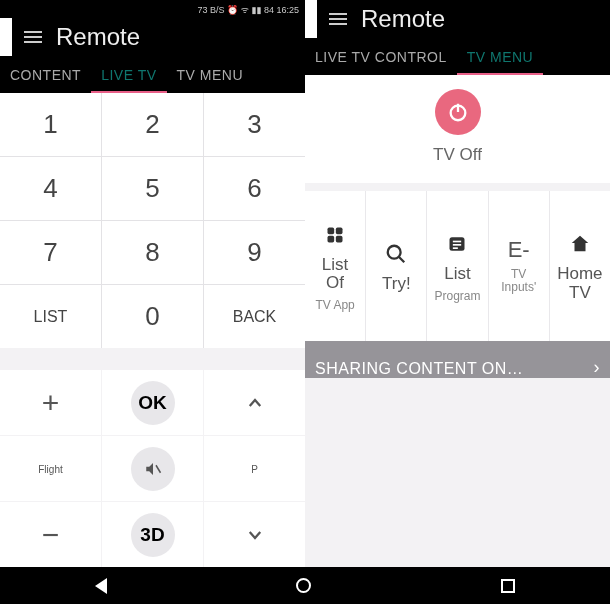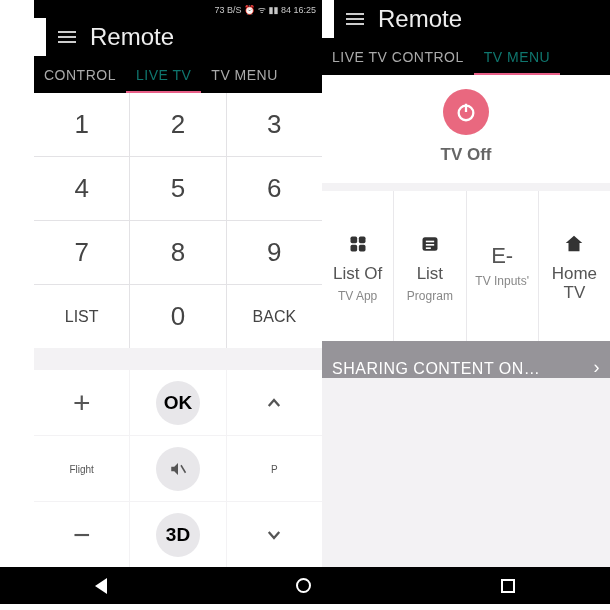--- a/index.html
+++ b/index.html
@@ -1,17 +1,17 @@
 <!DOCTYPE html>
 <html><head>
 <meta charset="utf-8">
 <style>
   * { margin: 0; padding: 0; box-sizing: border-box; font-family: -apple-system, Helvetica, Arial, sans-serif; }
   body { width: 610px; height: 610px; background: #fff; overflow: hidden; color: #4a4a4a; }
-  .screens { display: flex; padding-left: 34px; }
+  .screens { display: flex; }
   .screen { width: 305px; display: flex; flex-direction: column; }
   .statusbar { background: #000; color: #c8c8c8; height: 18px; display: flex; align-items: center; justify-content: flex-end; font-size: 9px; padding: 0 6px; gap: 4px; }
   .appbar { background: #000; color: #fff; height: 38px; display: flex; align-items: center; gap: 14px; padding: 0 12px; margin-left: 12px; }
   .appbar .title { font-size: 24px; font-weight: 300; color: #eee; }
   .hamburger { display: flex; flex-direction: column; gap: 3px; }
   .hamburger span { width: 18px; height: 2px; background: #ccc; display: block; }
   .tabs { background: #000; height: 37px; display: flex; align-items: flex-end; color: #aaa; font-size: 14px; letter-spacing: 0.5px; }
   .tabs .tab { padding: 8px 10px 10px; white-space: nowrap; position: relative; }
   .tabs .tab.active { color: #0f766e; }
   .tabs .tab.active::after { content: ""; position: absolute; left: 0; right: 0; bottom: 0; height: 2px; background: #e85f88; }
@@ -26,22 +26,22 @@
   .ctrl { background: #fff; display: flex; flex-direction: column; align-items: center; justify-content: center; height: 65px; gap: 4px; }
   .ctrl2 { height: 65px; background:#fff; display:flex; align-items:center; justify-content:center; }
   .circ { width: 44px; height: 44px; border-radius: 50%; background: #e8e7ea; display: flex; align-items: center; justify-content: center; font-size: 19px; font-weight: 600; color: #000000; }
   .plus, .minus { font-size: 30px; font-weight: 300; color: #555; }
   .label-s { font-size: 10px; color: #555; margin-top: 2px; }
   
   
   .power-section { background: #fff; margin-bottom: 8px; text-align: center; padding: 14px 0 18px; }
   .power-btn { width: 46px; height: 46px; border-radius: 50%; background: #e9687f; margin: 0 auto 10px; display: flex; align-items: center; justify-content: center; }
   .power-btn svg { width: 22px; height: 22px; }
-  .power-label { font-size: 17px; color: #666; font-weight: bold; }
-  .grid3 { display: grid; grid-template-columns: repeat(4,1fr); gap: 1px; background: #e9e8eb; }
+  .power-label { font-size: 17px; color: #666; }
+  .grid3 { display: grid; grid-template-columns: repeat(5,1fr); gap: 1px; background: #e9e8eb; }
   .tile { background: #fff; display: flex; flex-direction: column; align-items: center; justify-content: center; height: 150px; gap: 6px; padding: 6px; }
   .tile .icon { font-size: 22px; color: #333; width: 30px; height: 30px; display:flex; align-items:center; justify-content:center; }
   .tile .t1 { font-size: 17px; color: #555; text-align: center; line-height: 1.1; }
   .tile .t2 { font-size: 12px; color: #888; text-align: center; line-height: 1.1; }
   .banner { background: #969499; color: #fff; height: 37px; display: flex; align-items: flex-end; justify-content: space-between; padding: 0 10px; font-size: 16px; letter-spacing: 0.5px; }
   .chevr { font-size: 18px; color: #fff; }
   
   .navbar { background: #000; height: 37px; display: flex; align-items: center; justify-content: space-around; }
   .nav-tri { width: 0; height: 0; border-top: 8px solid transparent; border-bottom: 8px solid transparent; border-right: 12px solid #fff; }
   .nav-circ { width: 15px; height: 15px; border: 2px solid #fff; border-radius: 50%; }
@@ -57,21 +57,21 @@
     <div class="statusbar">73 B/S ⏰ ᯤ ▮▮ 84 16:25</div>
     <div class="appbar">
       <div class="hamburger">
           <span></span>
           <span></span>
           <span></span>
         </div>
       <div class="title">Remote</div>
     </div>
     <div class="tabs">
-      <div class="tab">CONTROL</div>
+      <div class="tab">CONTENT</div>
       <div class="tab active">LIVE TV</div>
       <div class="tab">TV MENU</div>
     </div>
     <div class="content">
       <div class="keypad">
         <div class="key">1</div>
         <div class="key">2</div>
         <div class="key">3</div>
         <div class="key">4</div>
         <div class="key">5</div>
@@ -156,20 +156,29 @@
                 <rect x="13" y="3" width="8" height="8" rx="2"></rect>
                 <rect x="3" y="13" width="8" height="8" rx="2"></rect>
                 <rect x="13" y="13" width="8" height="8" rx="2"></rect>
               </svg>
           </div>
           <div class="t1">List Of</div>
           <div class="t2">TV App</div>
         </div>
         <div class="tile">
           <div class="icon">
+            <svg width="22" height="22" viewBox="0 0 24 24" fill="none" stroke="#333" stroke-width="2.5">
+                <circle cx="10" cy="10" r="7"></circle>
+                <line x1="15" y1="15" x2="21" y2="21"></line>
+              </svg>
+          </div>
+          <div class="t1">Try!</div>
+        </div>
+        <div class="tile">
+          <div class="icon">
             <svg width="20" height="20" viewBox="0 0 24 24" fill="#333">
                 <rect x="3" y="4" width="18" height="16" rx="3"></rect>
                 <line x1="7" y1="9" x2="17" y2="9" stroke="#fff" stroke-width="2"></line>
                 <line x1="7" y1="13" x2="17" y2="13" stroke="#fff" stroke-width="2"></line>
                 <line x1="7" y1="17" x2="13" y2="17" stroke="#fff" stroke-width="2"></line>
               </svg>
           </div>
           <div class="t1">List</div>
           <div class="t2">Program</div>
         </div>

